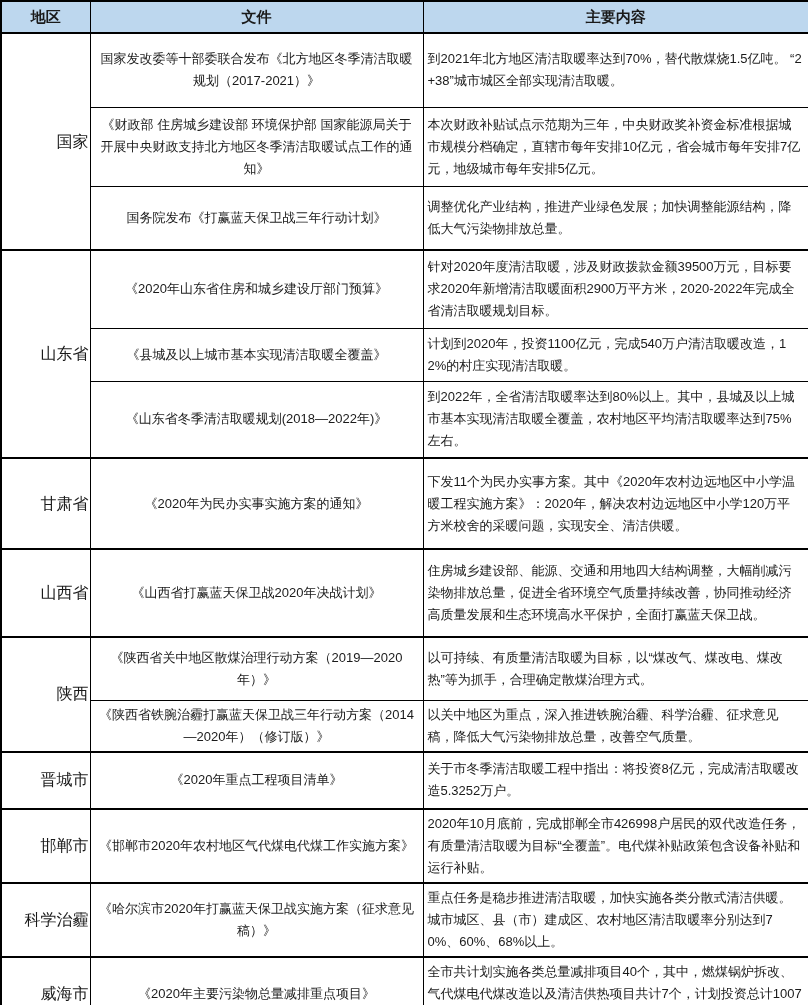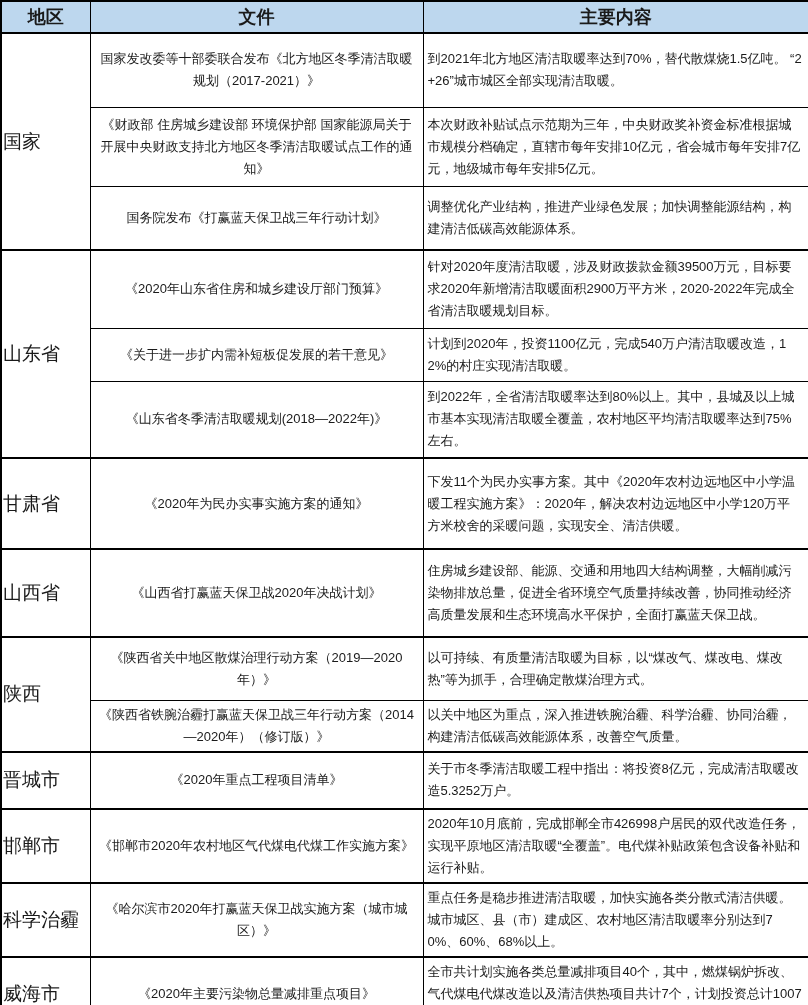--- a/index.html
+++ b/index.html
@@ -28,28 +28,28 @@
     border:1px solid var(--border);
     vertical-align:middle;
     font-size:13px;
     line-height:22px;
     overflow:hidden;
     word-break:break-all;
   }
   thead th{
     background:var(--header_bg);
     font-weight:bold;
-    font-size:18px;
+    font-size:15px;
     height:28px;
     text-align:center;
     border-bottom:2px solid var(--border);
   }
   td.region{
-    text-align:left;
-    font-size:19px;
+    text-align:right;
+    font-size:16px;
   }
   td.doc{
     text-align:center;
     padding:3px 8px;
   }
   td.content{
     text-align:left;
     padding:3px 5px 3px 4px;
   }
   tr.group-start td{border-top:2px solid var(--border);}
@@ -68,38 +68,38 @@
       <th>地区</th>
       <th>文件</th>
       <th>主要内容</th>
     </tr>
   </thead>
   <tbody>
 
     <tr class="group-start" style="height:74px">
       <td class="region" rowspan="3">国家</td>
       <td class="doc">国家发改委等十部委联合发布《北方地区冬季清洁取暖规划（2017-2021）》</td>
-      <td class="content">到2021年北方地区清洁取暖率达到70%，替代散煤烧1.5亿吨。 “2+26”城市城区全部实现清洁取暖。</td>
+      <td class="content">到2021年北方地区清洁取暖率达到70%，替代散煤烧1.5亿吨。 “2+38”城市城区全部实现清洁取暖。</td>
     </tr>
     <tr style="height:79px">
       <td class="doc">《财政部 住房城乡建设部 环境保护部 国家能源局关于开展中央财政支持北方地区冬季清洁取暖试点工作的通知》</td>
       <td class="content">本次财政补贴试点示范期为三年，中央财政奖补资金标准根据城市规模分档确定，直辖市每年安排10亿元，省会城市每年安排7亿元，地级城市每年安排5亿元。</td>
     </tr>
     <tr style="height:64px">
       <td class="doc">国务院发布《打赢蓝天保卫战三年行动计划》</td>
-      <td class="content">调整优化产业结构，推进产业绿色发展；加快调整能源结构，构建清洁低碳高效能源体系。</td>
+      <td class="content">调整优化产业结构，推进产业绿色发展；加快调整能源结构，降低大气污染物排放总量。</td>
     </tr>
 
     <tr class="group-start" style="height:78px">
       <td class="region" rowspan="3">山东省</td>
       <td class="doc">《2020年山东省住房和城乡建设厅部门预算》</td>
       <td class="content">针对2020年度清洁取暖，涉及财政拨款金额39500万元，目标要求2020年新增清洁取暖面积2900万平方米，2020-2022年完成全省清洁取暖规划目标。</td>
     </tr>
     <tr style="height:53px">
-      <td class="doc">《关于进一步扩内需补短板促发展的若干意见》</td>
+      <td class="doc">《县城及以上城市基本实现清洁取暖全覆盖》</td>
       <td class="content">计划到2020年，投资1100亿元，完成540万户清洁取暖改造，12%的村庄实现清洁取暖。</td>
     </tr>
     <tr style="height:77px">
       <td class="doc">《山东省冬季清洁取暖规划(2018—2022年)》</td>
       <td class="content">到2022年，全省清洁取暖率达到80%以上。其中，县城及以上城市基本实现清洁取暖全覆盖，农村地区平均清洁取暖率达到75%左右。</td>
     </tr>
 
     <tr class="group-start" style="height:91px">
       <td class="region">甘肃省</td>
       <td class="doc">《2020年为民办实事实施方案的通知》</td>
@@ -112,38 +112,38 @@
       <td class="content">住房城乡建设部、能源、交通和用地四大结构调整，大幅削减污染物排放总量，促进全省环境空气质量持续改善，协同推动经济高质量发展和生态环境高水平保护，全面打赢蓝天保卫战。</td>
     </tr>
 
     <tr class="group-start" style="height:63px">
       <td class="region" rowspan="2">陕西</td>
       <td class="doc">《陕西省关中地区散煤治理行动方案（2019—2020年）》</td>
       <td class="content">以可持续、有质量清洁取暖为目标，以“煤改气、煤改电、煤改热”等为抓手，合理确定散煤治理方式。</td>
     </tr>
     <tr style="height:46px">
       <td class="doc">《陕西省铁腕治霾打赢蓝天保卫战三年行动方案（2014—2020年）（修订版）》</td>
-      <td class="content">以关中地区为重点，深入推进铁腕治霾、科学治霾、协同治霾，构建清洁低碳高效能源体系，改善空气质量。</td>
+      <td class="content">以关中地区为重点，深入推进铁腕治霾、科学治霾、征求意见稿，降低大气污染物排放总量，改善空气质量。</td>
     </tr>
 
     <tr class="group-start" style="height:57px">
       <td class="region">晋城市</td>
       <td class="doc">《2020年重点工程项目清单》</td>
       <td class="content">关于市冬季清洁取暖工程中指出：将投资8亿元，完成清洁取暖改造5.3252万户。</td>
     </tr>
 
     <tr class="group-start" style="height:71px">
       <td class="region">邯郸市</td>
       <td class="doc">《邯郸市2020年农村地区气代煤电代煤工作实施方案》</td>
-      <td class="content">2020年10月底前，完成邯郸全市426998户居民的双代改造任务，实现平原地区清洁取暖“全覆盖”。电代煤补贴政策包含设备补贴和运行补贴。</td>
+      <td class="content">2020年10月底前，完成邯郸全市426998户居民的双代改造任务，有质量清洁取暖为目标“全覆盖”。电代煤补贴政策包含设备补贴和运行补贴。</td>
     </tr>
 
     <tr class="group-start" style="height:73px">
       <td class="region">科学治霾</td>
-      <td class="doc">《哈尔滨市2020年打赢蓝天保卫战实施方案（城市城区）》</td>
+      <td class="doc">《哈尔滨市2020年打赢蓝天保卫战实施方案（征求意见稿）》</td>
       <td class="content">重点任务是稳步推进清洁取暖，加快实施各类分散式清洁供暖。城市城区、县（市）建成区、农村地区清洁取暖率分别达到70%、60%、68%以上。</td>
     </tr>
 
     <tr class="group-start" style="height:73px">
       <td class="region">威海市</td>
       <td class="doc">《2020年主要污染物总量减排重点项目》</td>
       <td class="content">全市共计划实施各类总量减排项目40个，其中，燃煤锅炉拆改、气代煤电代煤改造以及清洁供热项目共计7个，计划投资总计10070万。</td>
     </tr>
   </tbody>
 </table>

